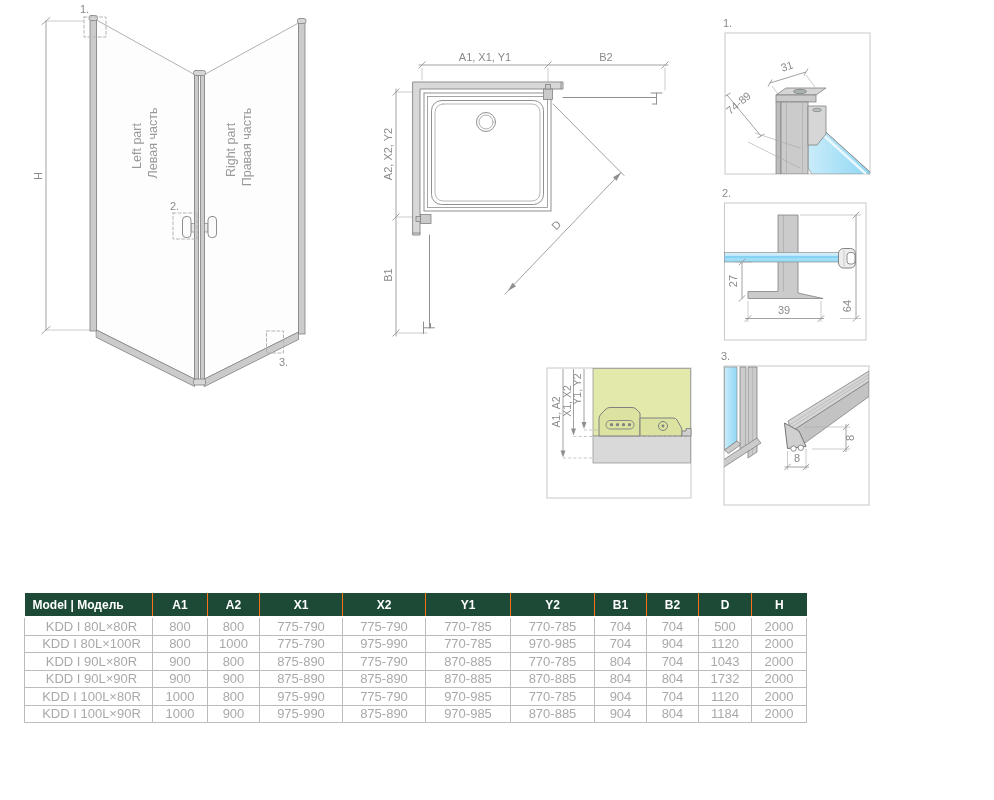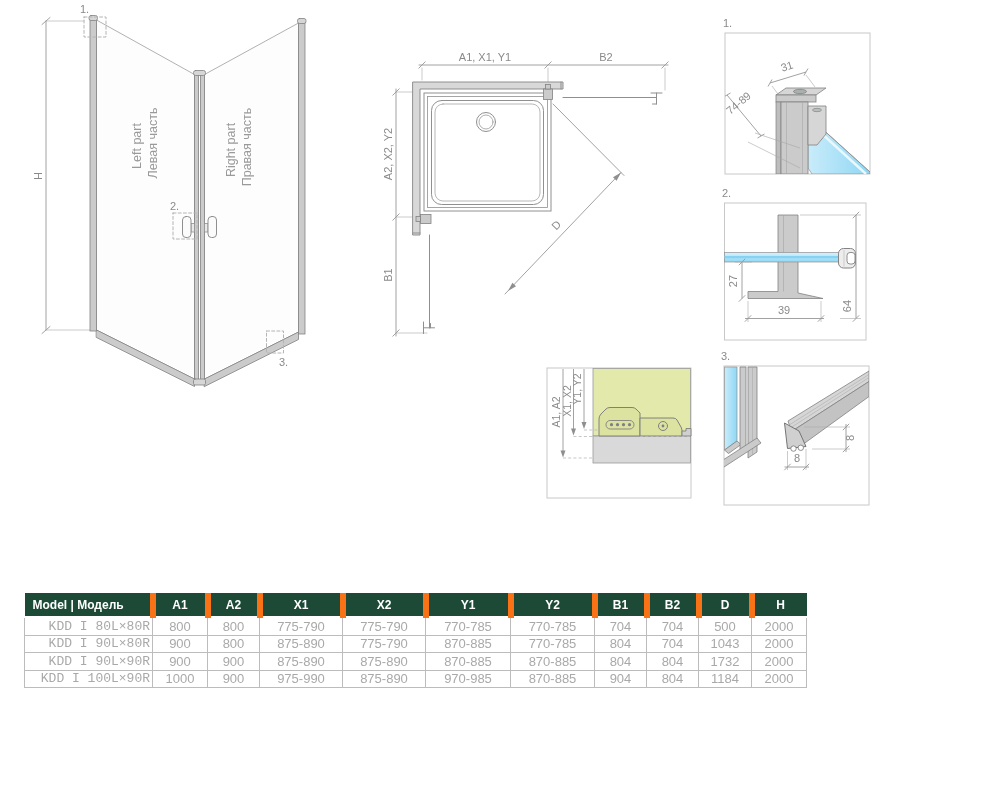--- a/index.html
+++ b/index.html
@@ -20,25 +20,25 @@
   .profd{fill:#d6d6d6;stroke:#828282;stroke-width:0.8;}
   .proff{fill:#c3c3c3;stroke:#828282;stroke-width:0.8;}
   .box{fill:#ffffff;stroke:#c8c8c8;stroke-width:1;}
   .glassline{stroke:#8f8f8f;stroke-width:0.7;}
   .arrow{fill:#8f8f8f;stroke:none;}
   
   table[data-name="spec-table"]{position:absolute;left:24px;top:593px;width:782px;
     border-collapse:collapse;table-layout:fixed;font-size:13px;color:#a9a9a9;border-radius:9px;}
   table[data-name="spec-table"] th{background:var(--header-green);color:#fff;
     font-size:12px;font-weight:bold;height:21px;padding:1px 4px;text-align:center;
-    border-left:6px solid #f97316;border-bottom:2px solid #fff;}
+    border-left:1px solid #f97316;border-bottom:2px solid #fff;}
   table[data-name="spec-table"] th:first-child{border-left:none;text-align:left;padding-left:8px;}
   table[data-name="spec-table"] td{border:1px solid #bcbcbc;text-align:center;
     height:16.5px;padding:0 2px;white-space:nowrap;overflow:hidden;}
-  table[data-name="spec-table"] td:first-child{text-align:right;padding-left:8px;font-family:Liberation Mono, monospace;}
+  table[data-name="spec-table"] td:first-child{text-align:center;padding-left:8px;}
 </style>
 </head>
 <body style="--header-green: #1d4a37;">
 
 <div id="stage" data-name="technical-drawing-page">
 
 <svg data-name="technical-drawing" width="994" height="585" viewBox="0 0 994 585">
   <defs>
     <linearGradient id="gbh" x1="0" y1="0" x2="0" y2="1">
       <stop offset="0" stop-color="#d8f2fc"></stop>
@@ -363,20 +363,33 @@
           <td data-name="value-cell">775-790</td>
           <td data-name="value-cell">775-790</td>
           <td data-name="value-cell">770-785</td>
           <td data-name="value-cell">770-785</td>
           <td data-name="value-cell">704</td>
           <td data-name="value-cell">704</td>
           <td data-name="value-cell">500</td>
           <td data-name="value-cell">2000</td>
         </tr>
         <tr data-name="table-row">
+          <td data-name="model-cell">KDD I 80L×100R</td>
+          <td data-name="value-cell">800</td>
+          <td data-name="value-cell">1000</td>
+          <td data-name="value-cell">775-790</td>
+          <td data-name="value-cell">975-990</td>
+          <td data-name="value-cell">770-785</td>
+          <td data-name="value-cell">970-985</td>
+          <td data-name="value-cell">704</td>
+          <td data-name="value-cell">904</td>
+          <td data-name="value-cell">1120</td>
+          <td data-name="value-cell">2000</td>
+        </tr>
+        <tr data-name="table-row">
           <td data-name="model-cell">KDD I 90L×80R</td>
           <td data-name="value-cell">900</td>
           <td data-name="value-cell">800</td>
           <td data-name="value-cell">875-890</td>
           <td data-name="value-cell">775-790</td>
           <td data-name="value-cell">870-885</td>
           <td data-name="value-cell">770-785</td>
           <td data-name="value-cell">804</td>
           <td data-name="value-cell">704</td>
           <td data-name="value-cell">1043</td>
@@ -389,20 +402,33 @@
           <td data-name="value-cell">875-890</td>
           <td data-name="value-cell">875-890</td>
           <td data-name="value-cell">870-885</td>
           <td data-name="value-cell">870-885</td>
           <td data-name="value-cell">804</td>
           <td data-name="value-cell">804</td>
           <td data-name="value-cell">1732</td>
           <td data-name="value-cell">2000</td>
         </tr>
         <tr data-name="table-row">
+          <td data-name="model-cell">KDD I 100L×80R</td>
+          <td data-name="value-cell">1000</td>
+          <td data-name="value-cell">800</td>
+          <td data-name="value-cell">975-990</td>
+          <td data-name="value-cell">775-790</td>
+          <td data-name="value-cell">970-985</td>
+          <td data-name="value-cell">770-785</td>
+          <td data-name="value-cell">904</td>
+          <td data-name="value-cell">704</td>
+          <td data-name="value-cell">1120</td>
+          <td data-name="value-cell">2000</td>
+        </tr>
+        <tr data-name="table-row">
           <td data-name="model-cell">KDD I 100L×90R</td>
           <td data-name="value-cell">1000</td>
           <td data-name="value-cell">900</td>
           <td data-name="value-cell">975-990</td>
           <td data-name="value-cell">875-890</td>
           <td data-name="value-cell">970-985</td>
           <td data-name="value-cell">870-885</td>
           <td data-name="value-cell">904</td>
           <td data-name="value-cell">804</td>
           <td data-name="value-cell">1184</td>

